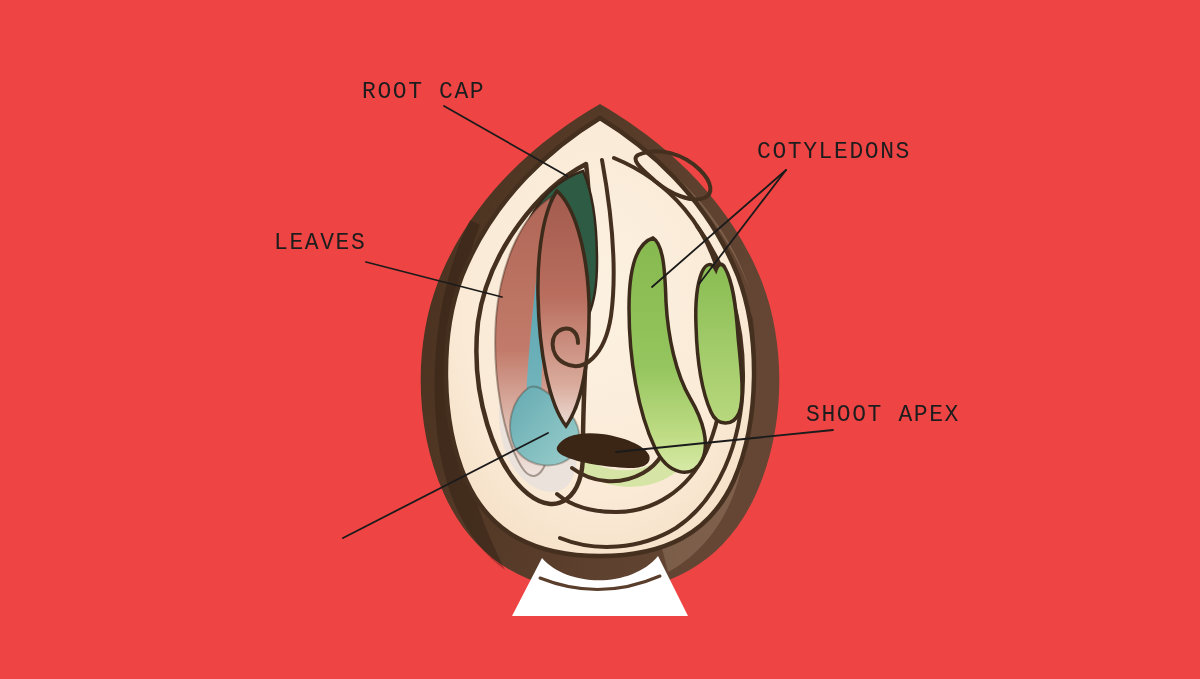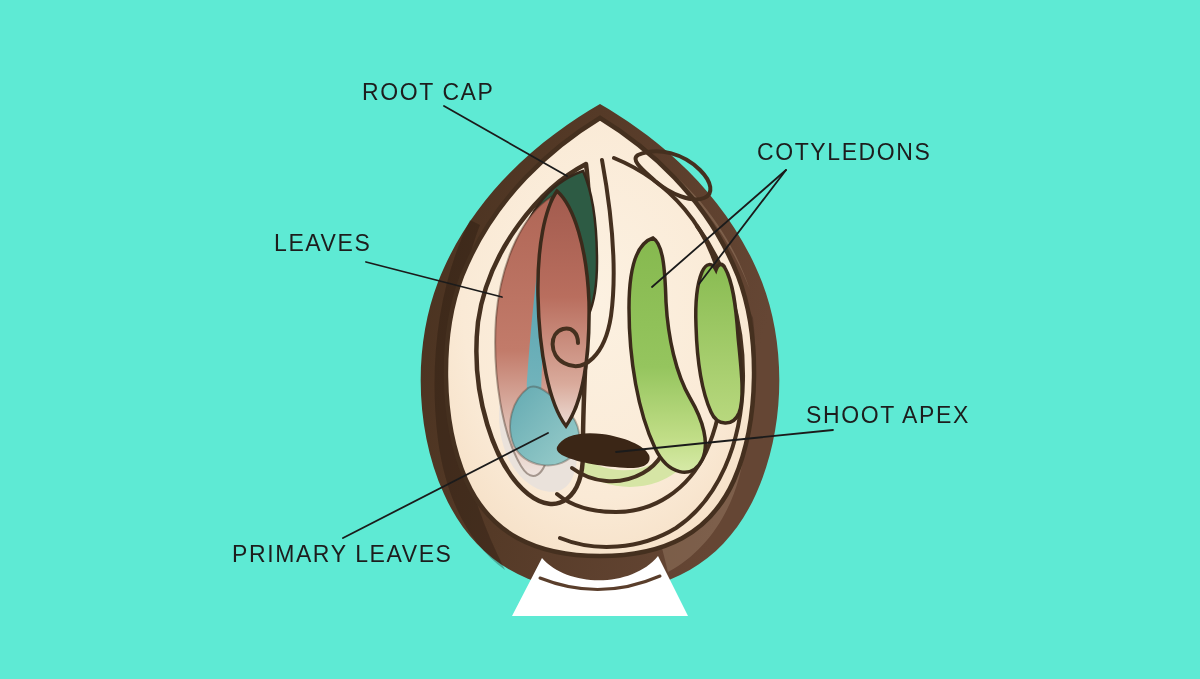--- a/index.html
+++ b/index.html
@@ -1,21 +1,21 @@
 <!DOCTYPE html>
 <html><head>
 <meta charset="utf-8">
 <style>
   html,body{margin:0;padding:0;background:#ffffff;}
   .stage{
     position:relative;
     width:1200px;height:679px;
-    background:#5eead4;
+    background:#ef4444;
     overflow:hidden;
-    font-family:Liberation Sans, sans-serif;
+    font-family:Liberation Mono, monospace;
   }
   .art{position:absolute;left:0;top:0;}
   .lbl{
     position:absolute;
     font-size:23px;
     font-weight:500;
     letter-spacing:1.6px;
     color:#1d1d1d;
     white-space:nowrap;
     line-height:1;
@@ -155,15 +155,14 @@
       <line x1="786" y1="170" x2="699" y2="284"></line>
       <line x1="833" y1="430" x2="616" y2="452"></line>
       <line x1="343" y1="538" x2="548" y2="433"></line>
     </g>
   </svg>
 
   <div class="lbl lbl-root-cap">ROOT CAP</div>
   <div class="lbl lbl-radicle">LEAVES</div>
   <div class="lbl lbl-shoot-apex">SHOOT APEX</div>
   <div class="lbl lbl-cotyledons">COTYLEDONS</div>
-  <div class="lbl lbl-primary-leaves">PRIMARY LEAVES</div>
 
 </div>
 
 </body></html>

